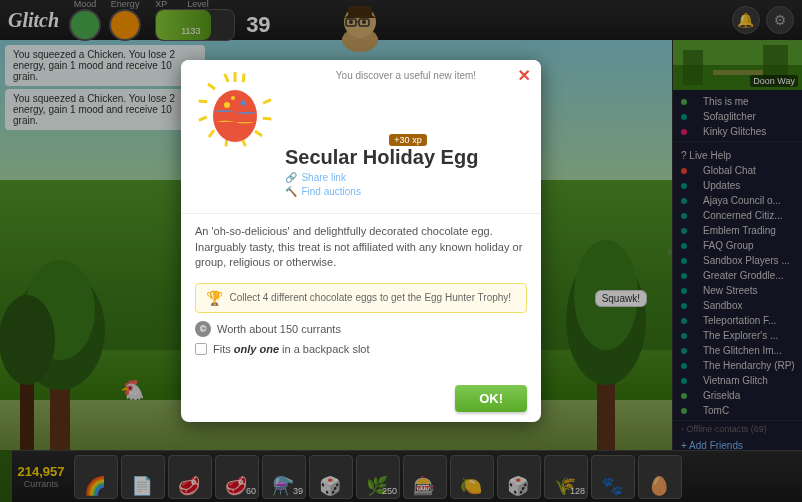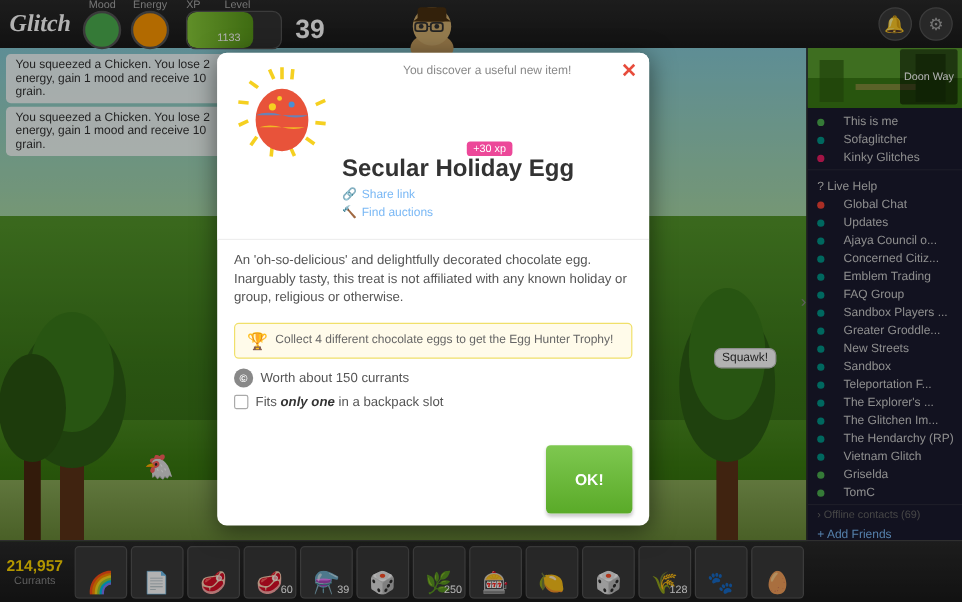--- a/index.html
+++ b/index.html
@@ -139,21 +139,21 @@
       border-bottom: 1px solid #333;
     }
 
     .minimap-label {
       position: absolute;
       bottom: 2px;
       right: 4px;
       color: #fff;
       font-size: 9px;
       background: rgba(0,0,0,0.5);
-      padding: 18px 3px;
+      padding: 1px 3px;
       border-radius: 2px;
     }
 
     .sidebar-menu {
       padding: 4px 0;
       overflow-y: auto;
       height: calc(502px - 90px);
     }
 
     .sidebar-item {
@@ -264,21 +264,21 @@
       flex: 1;
     }
 
     .modal-discover-text {
       color: #888;
       font-size: 10px;
       margin-bottom: 2px;
     }
 
     .modal-xp-badge {
-      background: #ec4899;
+      background: #a16207;
       color: #fff;
       font-size: 9px;
       padding: 1px 5px;
       border-radius: 3px;
       margin-left: 4px;
       margin-top: 35px;
     }
 
     .modal-item-name {
       color: #333;
@@ -373,21 +373,21 @@
       display: flex;
       justify-content: flex-end;
       padding: 8px 14px 10px;
     }
 
     .ok-button {
       background: linear-gradient(180deg, #7ec850 0%, #5aaa28 100%);
       color: #fff;
       border: none;
       border-radius: 4px;
-      padding: 21px 24px;
+      padding: 6px 24px;
       font-size: 13px;
       font-weight: bold;
       cursor: pointer;
       box-shadow: 0 2px 3px rgba(0,0,0,0.2);
     }
 
     
     .modal-links {
       display: flex;
       flex-direction: column;
@@ -401,21 +401,21 @@
       cursor: pointer;
       text-decoration: none;
       display: flex;
       align-items: center;
       gap: 4px;
     }
 
     
     .inventory-bar {
       position: absolute;
-      bottom: 0; left: 0; right: 0;
+      bottom: 0; left: 12px; right: 0;
       height: 52px;
       background: linear-gradient(180deg, #2a2a2a 0%, #1a1a1a 100%);
       display: flex;
       align-items: center;
       padding: 0 4px;
       z-index: 100;
       border-top: 1px solid #444;
     }
 
     .currency-display {

